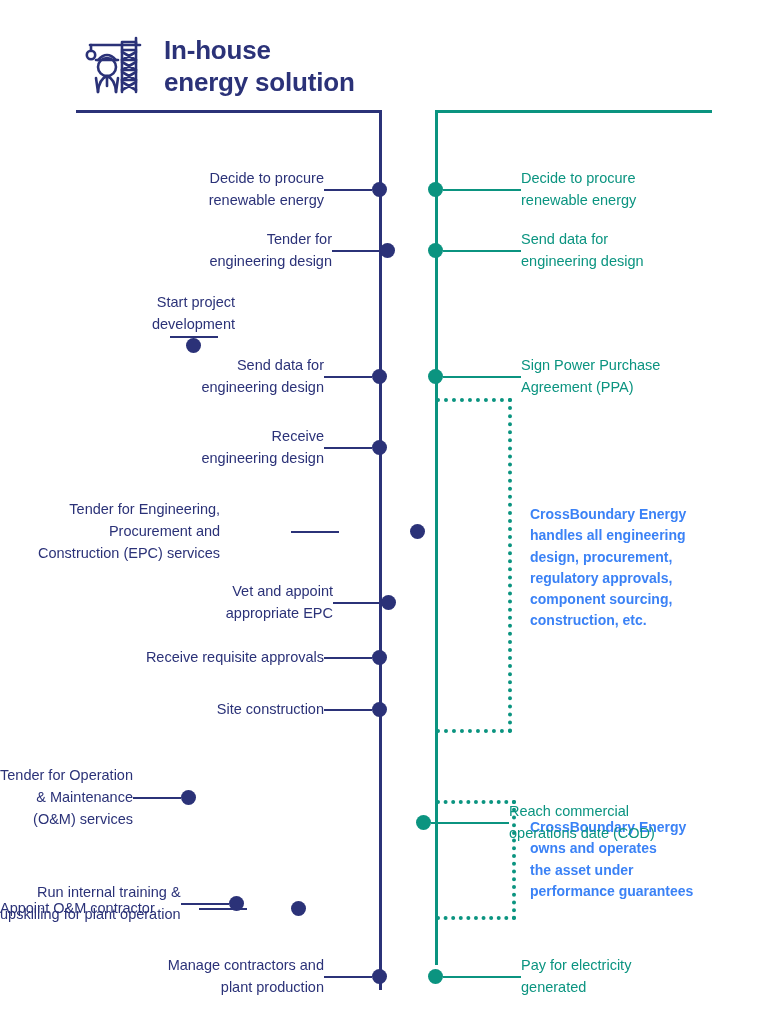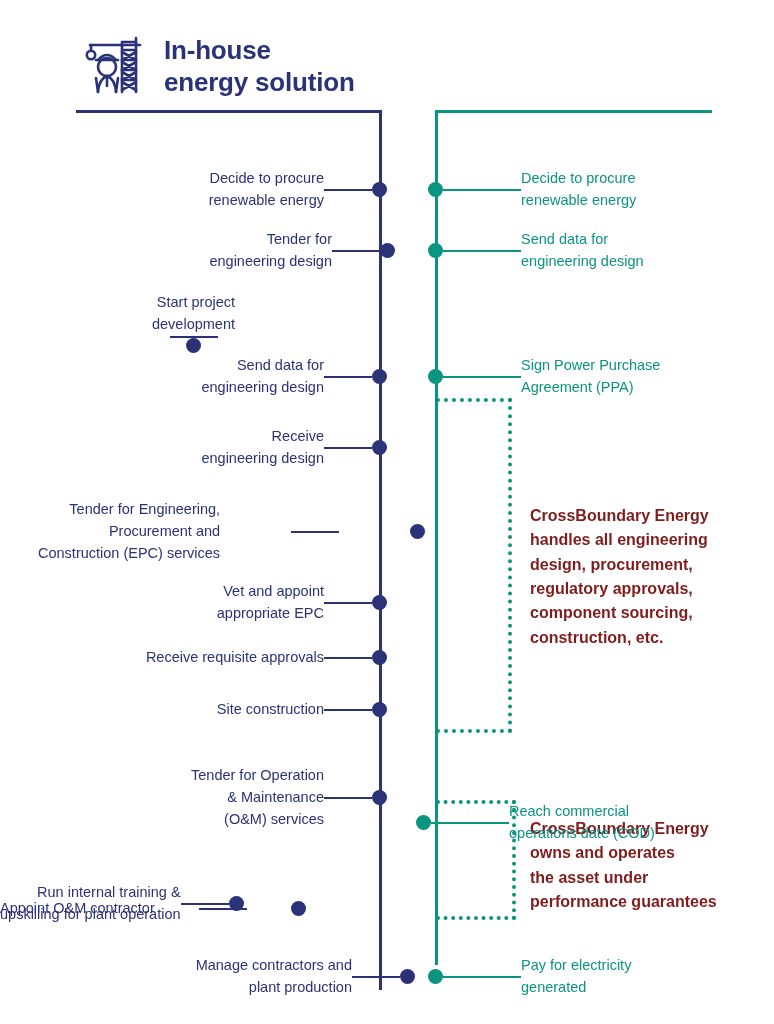--- a/index.html
+++ b/index.html
@@ -98,24 +98,24 @@
   
   .callout-box {
     position: absolute;
     border-top: 4px dotted #0b9480;
     border-right: 4px dotted #0b9480;
     border-bottom: 4px dotted #0b9480;
     border-left: none;
   }
   .callout-text {
     position: absolute;
-    font-size: 16px;
+    font-size: 14px;
     font-weight: bold;
     line-height: 1.52;
-    color: #7f1d1d;
+    color: #3b82f6;
     white-space: pre-line;
   }
 </style>
 </head>
 <body>
 
 <div id="canvas">
 
   <div id="header-left" class="col-header">
     <div class="icon-box">
@@ -186,61 +186,61 @@
   </div>
 
   <div class="row row-left" style="left:0px; top:499px; width:387px; justify-content:space-between;margin-left:38px;">
     <div class="label">Tender for Engineering,
 Procurement and
 Construction (EPC) services</div>
     <div class="connector"></div>
     <div class="dot navy-bg"></div>
   </div>
 
-  <div class="row row-left" style="left:0px; top:581px; width:387px; justify-content:flex-end;">
+  <div class="row row-left" style="left:0px; top:581px; width:387px; justify-content:flex-end;padding-left:9px;">
     <div class="label">Vet and appoint
 appropriate EPC</div>
     <div class="connector"></div>
     <div class="dot navy-bg"></div>
   </div>
 
   <div class="row row-left" style="left:0px; top:647px; width:387px; justify-content:flex-end;">
     <div class="label">Receive requisite approvals</div>
     <div class="connector"></div>
     <div class="dot navy-bg"></div>
   </div>
 
   <div class="row row-left" style="left:0px; top:699px; width:387px; justify-content:flex-end;">
     <div class="label">Site construction</div>
     <div class="connector"></div>
     <div class="dot navy-bg"></div>
   </div>
 
-  <div class="row row-left" style="left:0px; top:765px; width:387px; justify-content:flex-end;">
+  <div class="row row-left" style="left:0px; top:765px; width:387px; ">
     <div class="label">Tender for Operation
 &amp; Maintenance
 (O&amp;M) services</div>
     <div class="connector"></div>
     <div class="dot navy-bg"></div>
   </div>
 
   <div class="row row-left" style="left:0px; top:842px; width:387px; justify-content:flex-start;margin-top:40px;">
     <div class="label">Run internal training &amp;
 upskilling for plant operation</div>
     <div class="connector"></div>
     <div class="dot navy-bg"></div>
   </div>
 
   <div class="row row-left" style="left:0px; top:898px; width:387px; justify-content:flex-start;gap:44px;">
     <div class="label">Appoint O&amp;M contractor</div>
     <div class="connector"></div>
     <div class="dot navy-bg"></div>
   </div>
 
-  <div class="row row-left" style="left:6px; top:955px; width:387px; justify-content:flex-end;padding-left:22px;">
+  <div class="row row-left" style="left:0px; top:955px; width:387px; justify-content:flex-end;">
     <div class="label">Manage contractors and
 plant production</div>
     <div class="connector"></div>
     <div class="dot navy-bg"></div>
   </div>
 
   <div class="callout-box" style="left:436px; top:398px; width:72px; height:327px;"></div>
   <div class="callout-text" style="left:530px; top:504px; width:200px;">CrossBoundary Energy
 handles all engineering
 design, procurement,

